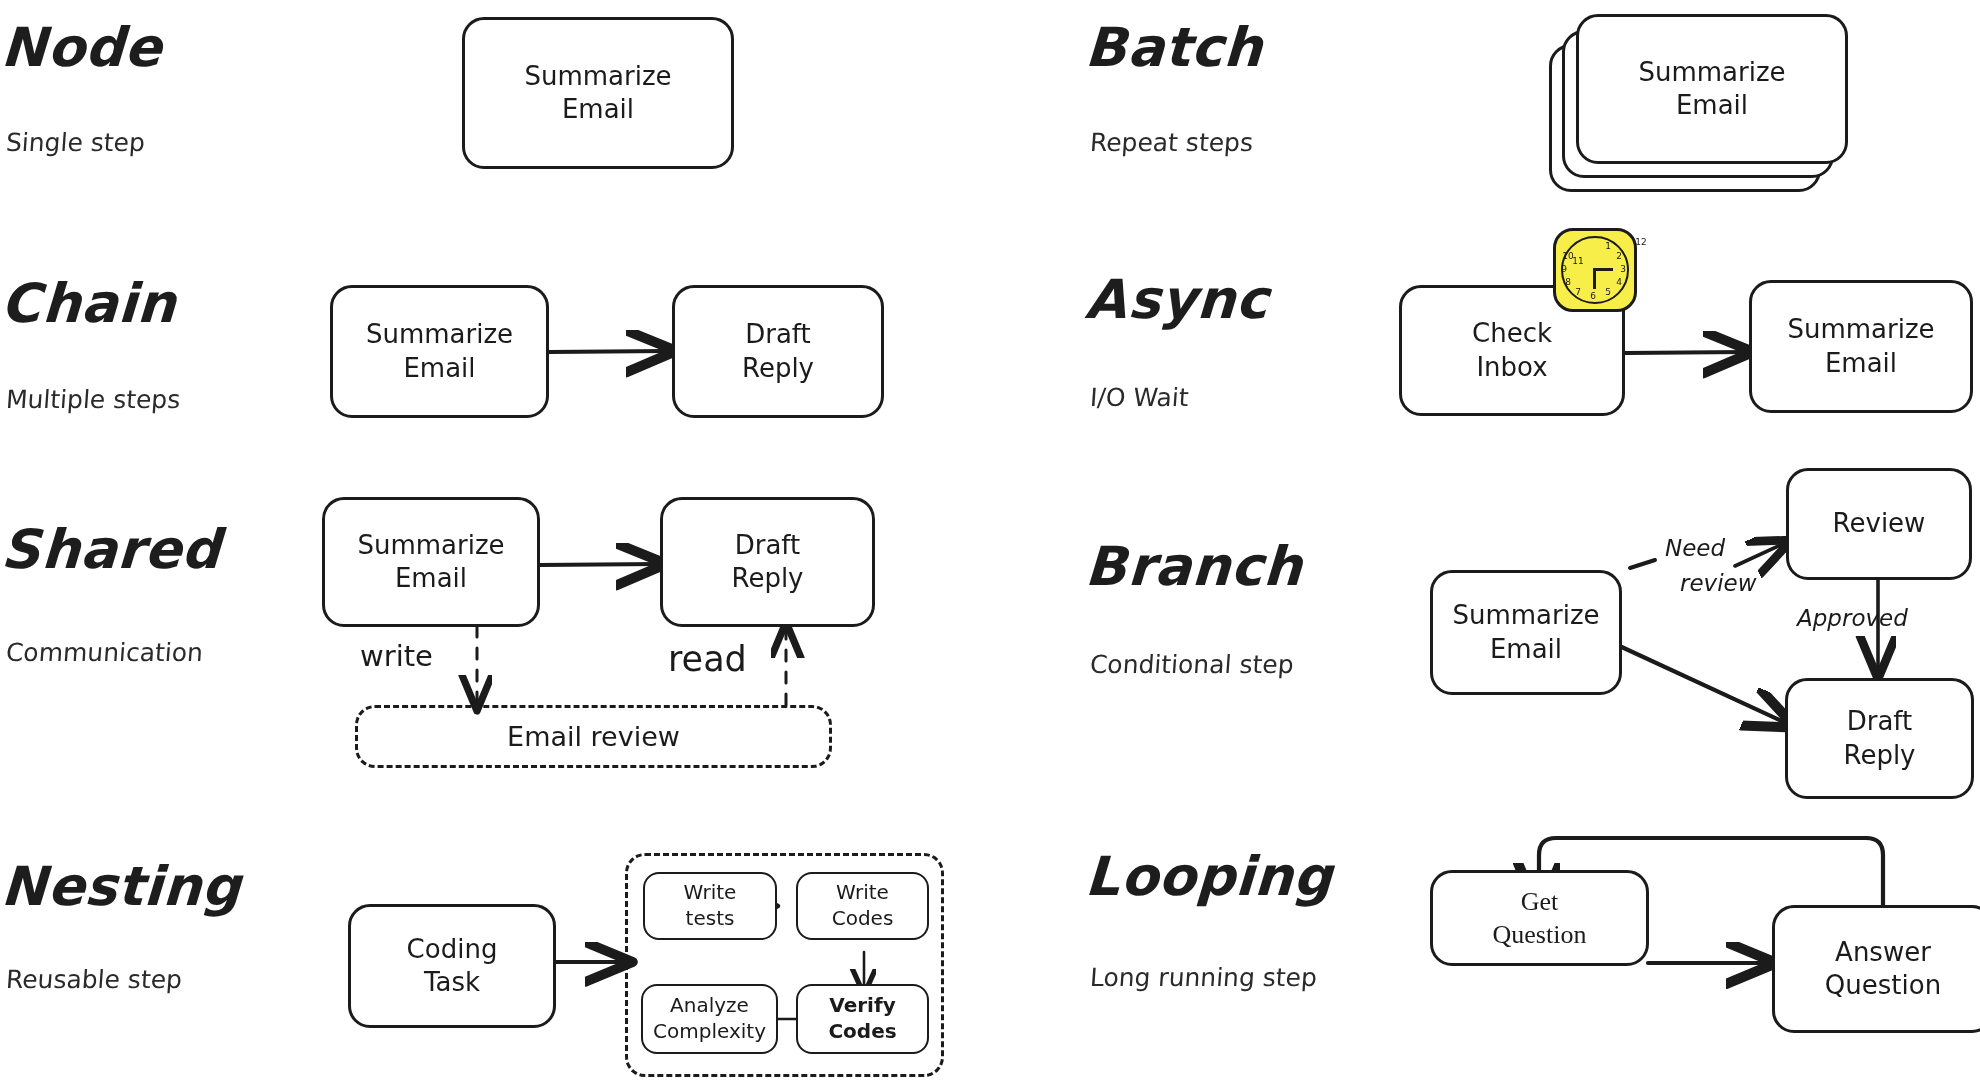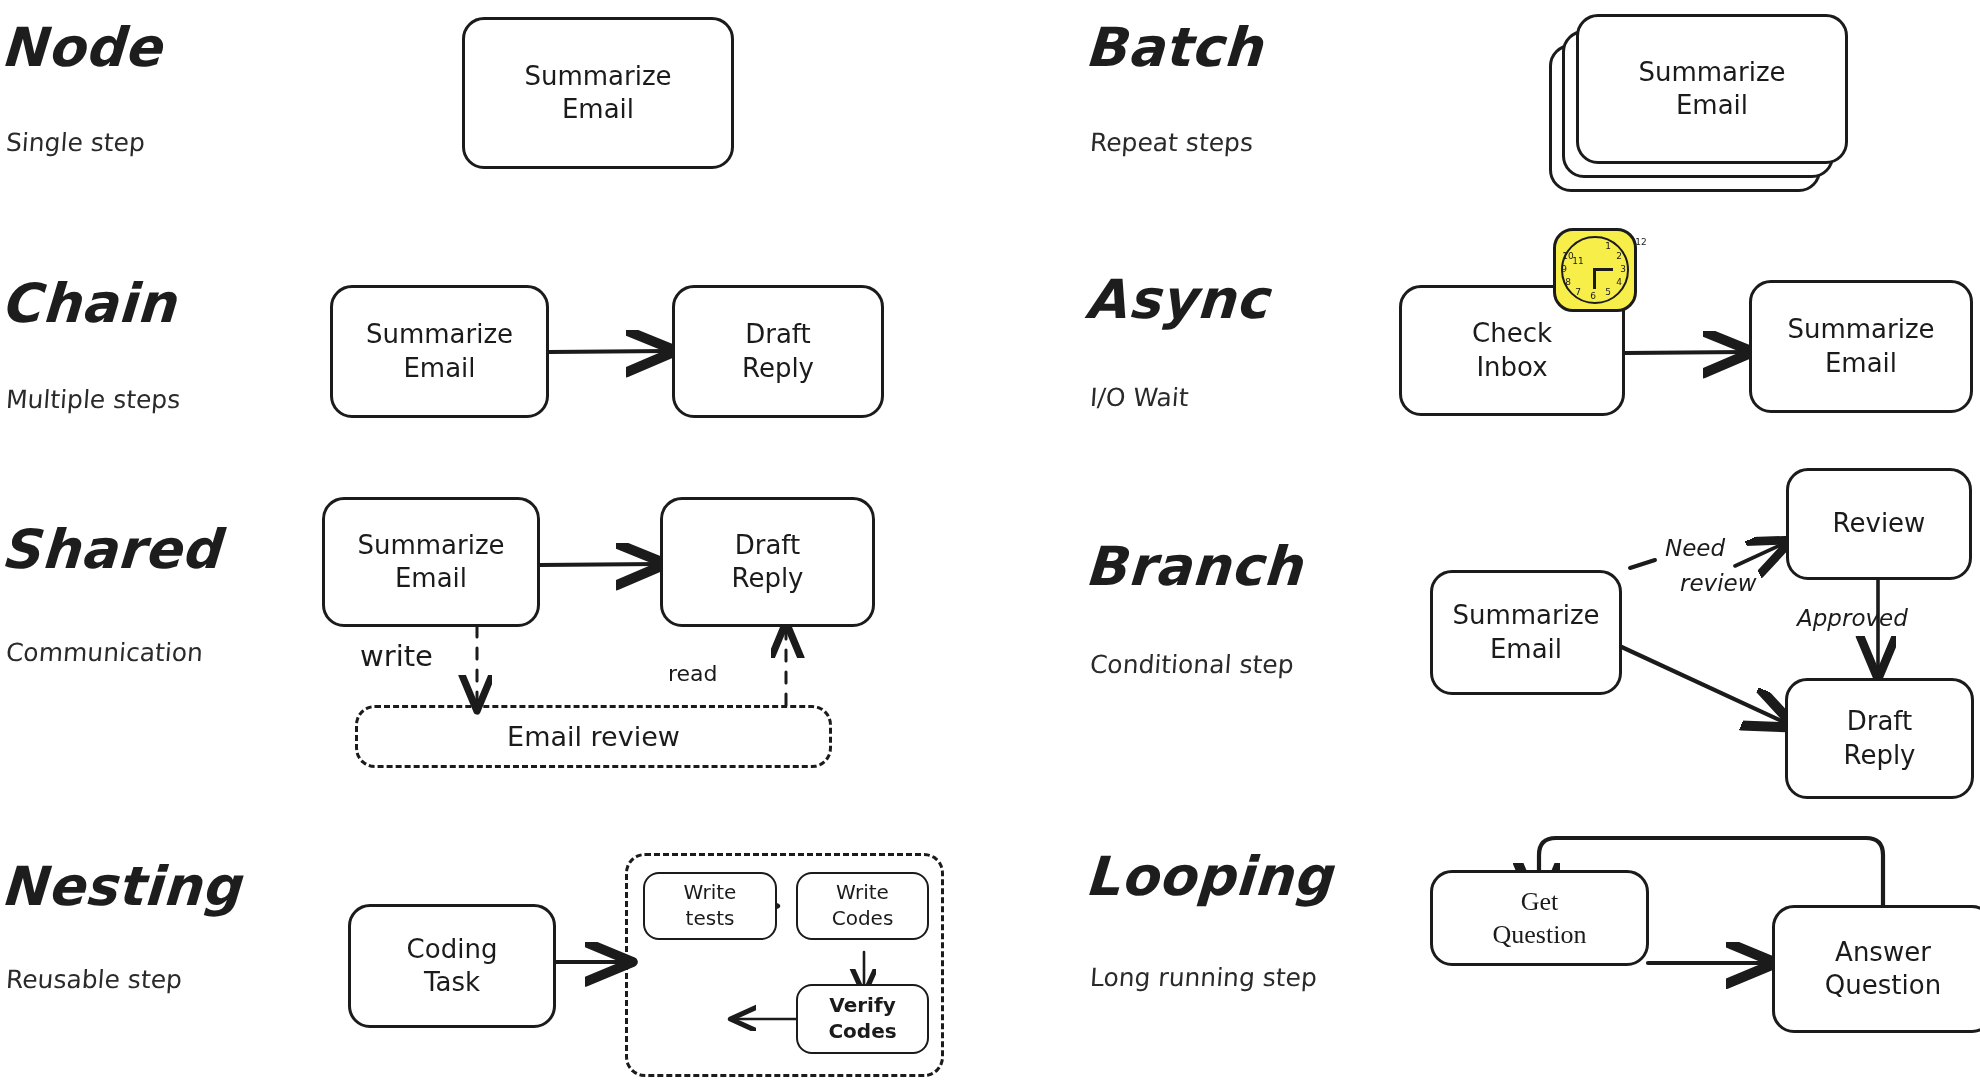--- a/index.html
+++ b/index.html
@@ -216,21 +216,21 @@
 Email</span>
   </div>
   <div class="node" style="left:660px;top:497px;width:215px;height:130px;">
     <span class="lbl">Draft
 Reply</span>
   </div>
   <div class="dashed-box store" style="left:355px;top:705px;width:477px;height:63px;">
     <span class="lbl">Email review</span>
   </div>
   <div class="edge-label plain" style="left:360px;top:639px;font-size:29px;">write</div>
-  <div class="edge-label plain" style="left:668px;top:639px;font-size:22px;margin-top:22px;">read</div>
+  <div class="edge-label plain" style="left:668px;top:639px;font-size:35px;">read</div>
 
   <div class="cat-title" style="left:1090px;top:535px;">Branch</div>
   <div class="cat-sub" style="left:1090px;top:650px;">Conditional step</div>
 
   <div class="node" style="left:1430px;top:570px;width:192px;height:125px;">
     <span class="lbl">Summarize
 Email</span>
   </div>
   <div class="node" style="left:1786px;top:468px;width:186px;height:112px;">
     <span class="lbl">Review</span>
@@ -257,20 +257,24 @@
 tests</span>
   </div>
   <div class="node small" style="left:796px;top:872px;width:133px;height:68px;">
     <span class="lbl">Write
 Codes</span>
   </div>
   <div class="node small" style="left:796px;top:984px;width:133px;height:70px;font-weight:bold;">
     <span class="lbl">Verify
 Codes</span>
   </div>
+  <div class="node small" style="left:641px;top:984px;width:137px;height:70px;">
+    <span class="lbl">Analyze
+Complexity</span>
+  </div>
 
   <div class="cat-title" style="left:1090px;top:845px;">Looping</div>
   <div class="cat-sub" style="left:1090px;top:963px;">Long running step</div>
 
   <div class="node" style="left:1430px;top:870px;width:219px;height:96px;font-family:Liberation Serif, serif;">
     <span class="lbl">Get
 Question</span>
   </div>
   <div class="node" style="left:1772px;top:905px;width:222px;height:128px;">
     <span class="lbl">Answer

